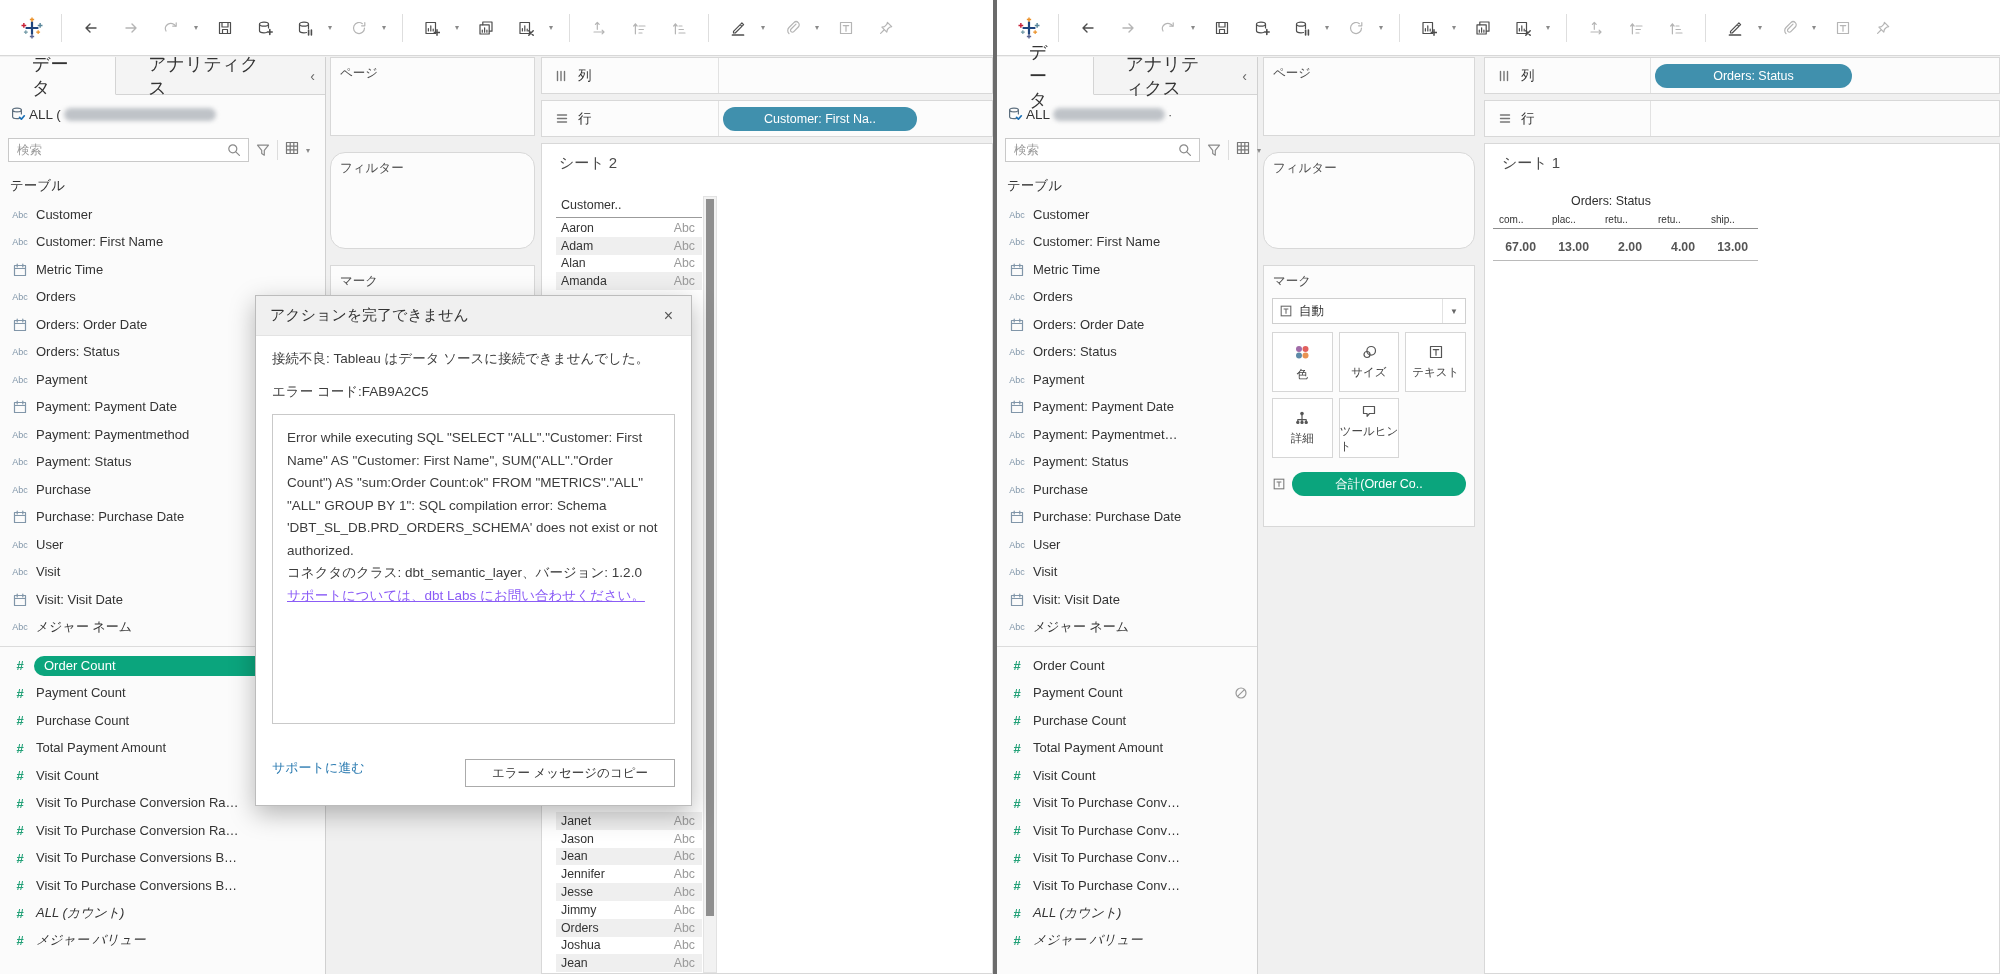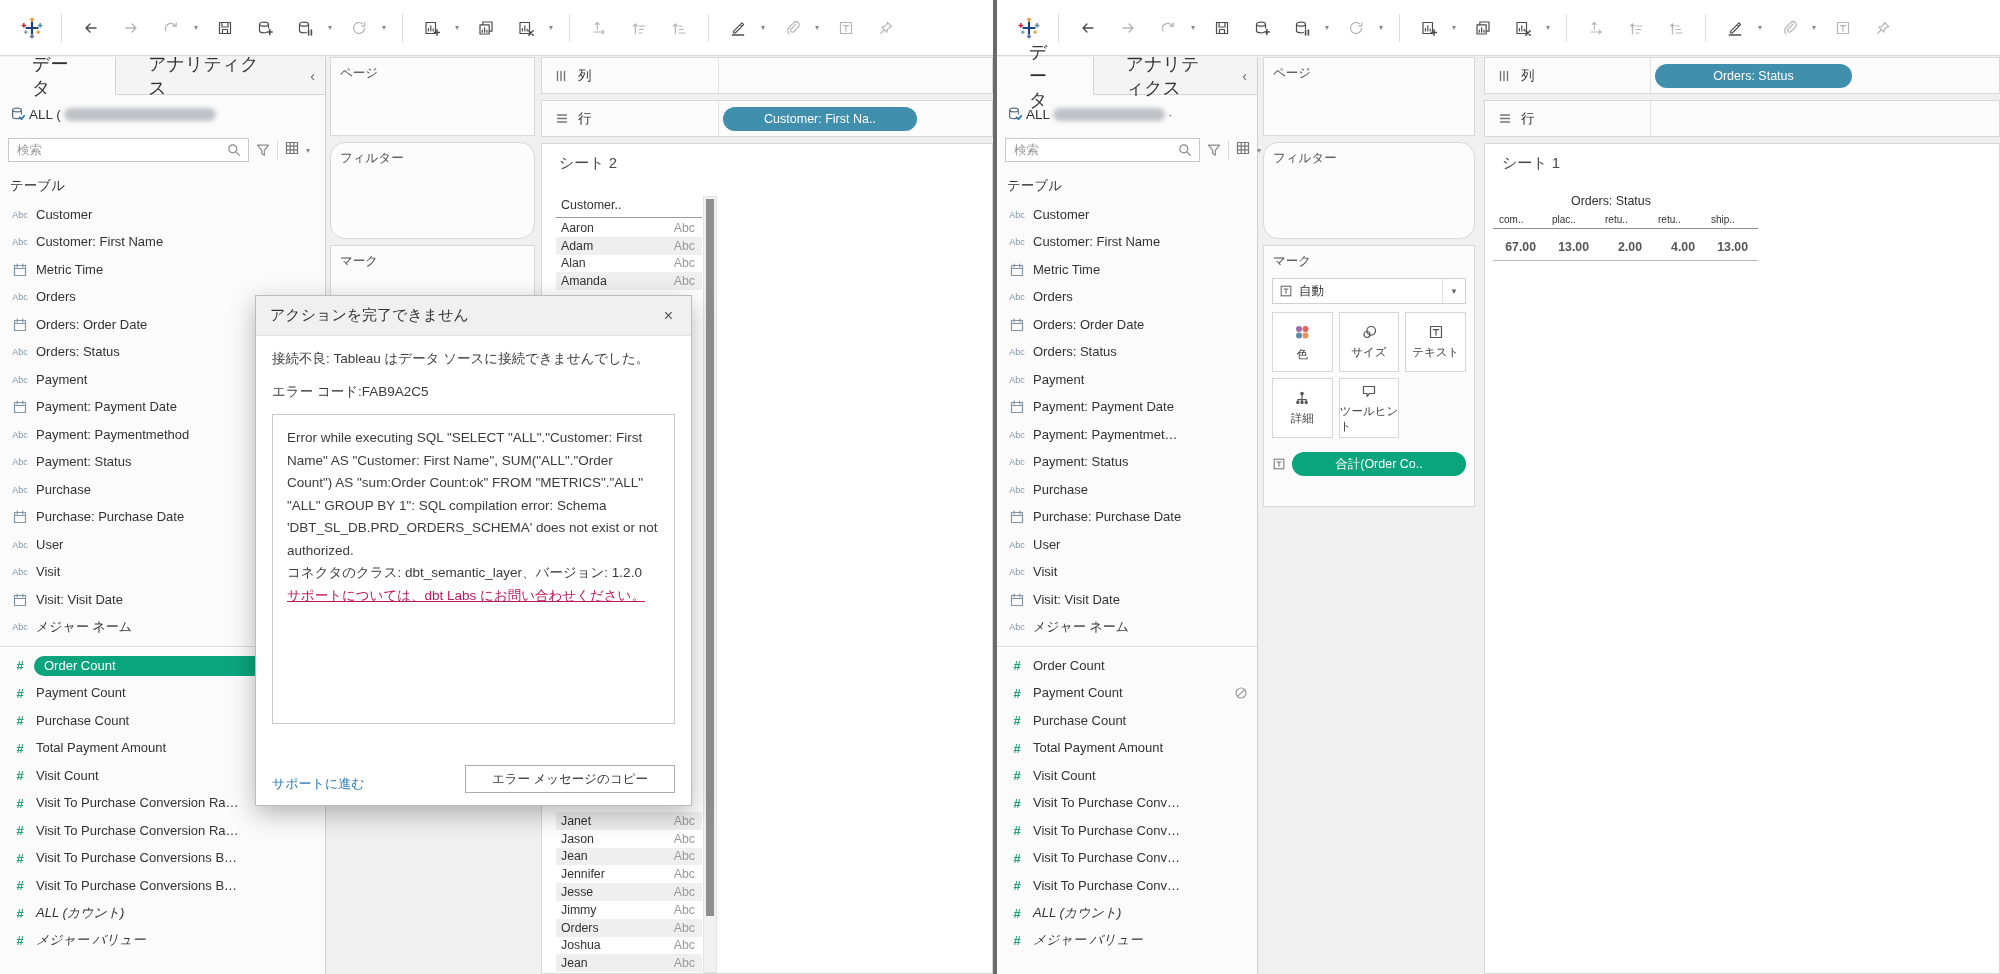--- a/index.html
+++ b/index.html
@@ -44,21 +44,21 @@
   .flabel{font-size:13px;color:#333;white-space:nowrap;overflow:hidden;text-overflow:ellipsis;padding:2px 8px 3px 2px;}
   .flabel.it{font-style:italic;}
   .frow.selected .flabel{flex:1;background:#0ba57d;color:#fff;border-radius:12px;padding-left:10px;}
   .fsep{height:1px;background:#dcdcdc;margin:5px 0;}
   .hideic{margin-left:auto;color:#9a9a9a;display:flex;flex:none;padding-right:4px;}
 
   
   .cards{position:absolute;top:57px;}
   #win-left .cards{left:330px;width:205px;}
   #win-right .cards{left:266px;width:212px;}
-  .card{background:#fcfcfc;border:1px solid #d8d8d8;box-sizing:border-box;margin-bottom:6px;}
+  .card{background:#fcfcfc;border:1px solid #d8d8d8;box-sizing:border-box;margin-bottom:16px;}
   .card-title{font-size:12.5px;color:#4f4f4f;padding:7px 9px 4px 9px;}
   .card.pages{height:79px;}
   .card.filters{height:97px;border-radius:15px;}
   #win-left .card.marks{height:256px;}
   #win-right .card.marks{height:262px;}
 
   .mark-dd{margin:4px 8px 0 8px;height:26px;border:1px solid #cfcfcf;background:#fff;display:flex;align-items:center;font-size:12.5px;color:#333;padding-left:6px;gap:6px;box-sizing:border-box;}
   .mark-dd .ddic{color:#666;display:flex;}
   .dd-arrow{margin-left:auto;align-self:stretch;display:flex;align-items:center;border-left:1px solid #e2e2e2;padding:0 7px;font-size:8px;color:#666;}
   .mbtn-grid{display:grid;grid-template-columns:repeat(3,1fr);gap:6px;margin:8px 8px 0 8px;}
@@ -109,22 +109,22 @@
   .valrow{position:absolute;left:8px;top:92px;display:flex;border-bottom:1px solid #bababa;padding:4px 0 6px 0;}
   .vv{width:53px;font-size:12.3px;color:#555;text-align:right;padding-right:10px;box-sizing:border-box;font-weight:bold;}
 
   
   .dialog{position:absolute;left:255px;top:295px;width:437px;height:511px;background:#fff;border:1px solid #bcbcbc;box-shadow:0 8px 24px rgba(0,0,0,.28);z-index:50;box-sizing:border-box;}
   .dlg-title{height:40px;background:#f0f0f0;display:flex;align-items:center;padding:0 14px;font-size:15px;color:#333;border-bottom:1px solid #e3e3e3;box-sizing:border-box;}
   .dlg-close{margin-left:auto;color:#555;font-size:16px;line-height:16px;padding:2px 4px;}
   .dlg-body{padding:12px 16px 0 16px;font-size:13.5px;color:#3c3c3c;line-height:21px;}
   .err-code{margin-top:12px;}
   .err-box{margin-top:12px;border:1px solid #c9c9c9;height:310px;padding:12px 14px;font-size:13.5px;line-height:22.5px;color:#3c3c3c;overflow:hidden;box-sizing:border-box;}
-  .blink{color:#be185d;text-decoration:underline;}
-  .dlg-footer{position:absolute;left:0;right:0;bottom:12px;height:46px;display:flex;align-items:flex-end;padding:0 16px;box-sizing:border-box;}
+  .blink{color:#8b5cf6;text-decoration:underline;}
+  .dlg-footer{position:absolute;left:0;right:0;bottom:0;height:46px;display:flex;align-items:flex-start;padding:0 16px;box-sizing:border-box;}
   .flink{color:#2a7ab0;font-size:13px;}
   .copy-btn{margin-left:auto;border:1px solid #ababab;background:#fff;height:28px;padding:0 26px;font-size:12.5px;color:#333;display:flex;align-items:center;box-sizing:border-box;}
 </style>
 </head>
 <body>
 
 <div class="stage">
 
   <div class="window" id="win-left">
     <div class="toolbar">

